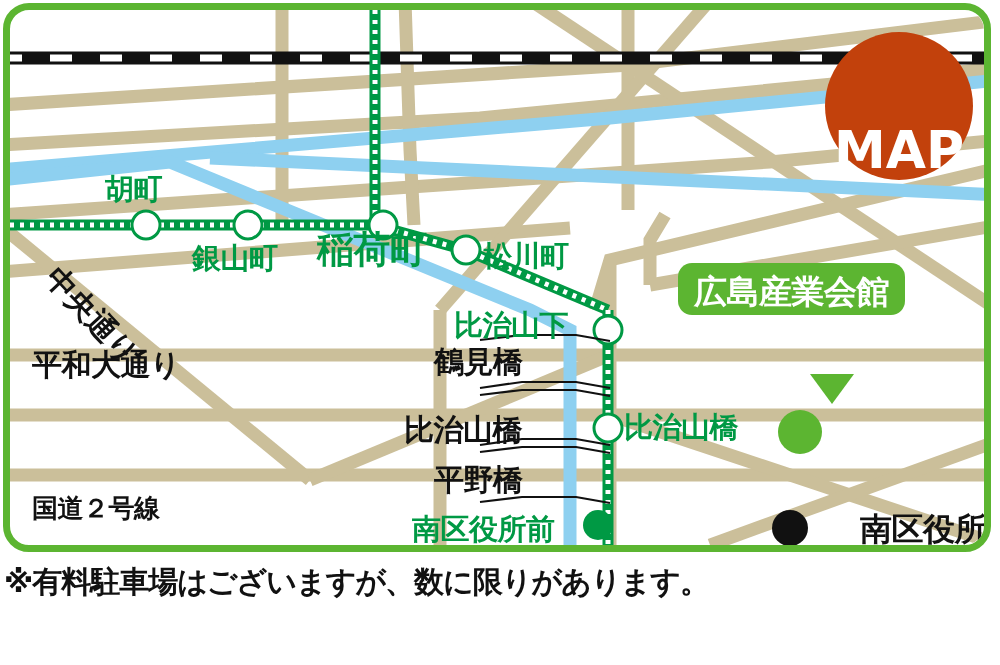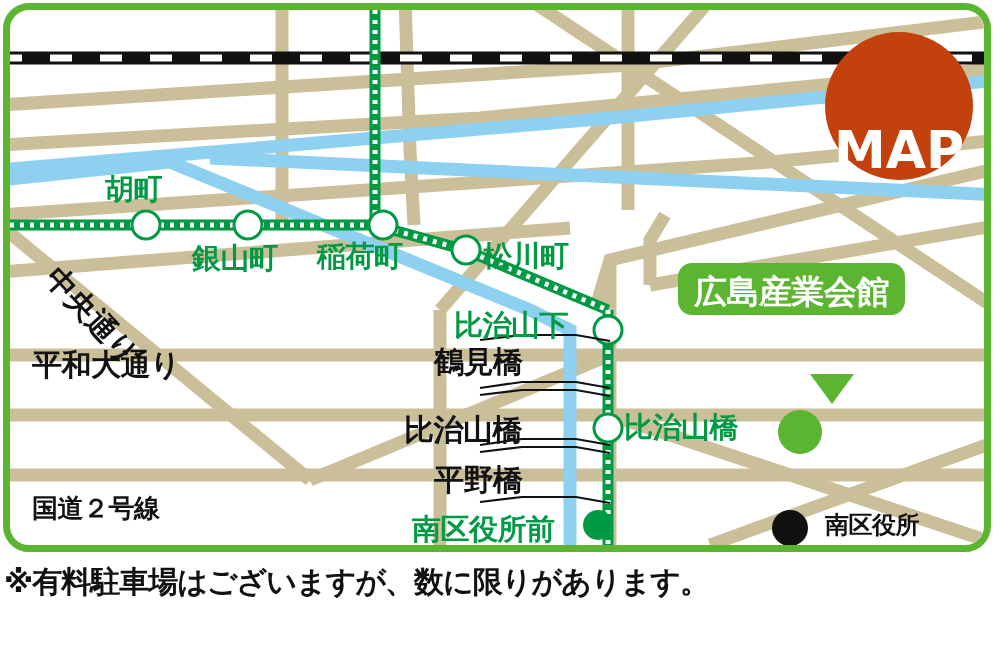--- a/index.html
+++ b/index.html
@@ -31,34 +31,34 @@
     white-space:nowrap;
     line-height:1;
     letter-spacing:-0.5px;
   }
   .lbl-green{color:#009944;}
   .lbl-black{color:#111111;}
 
   
   .st-ebisu{left:95px;top:165px;font-size:29px;}
   .st-ginzan{left:182px;top:234px;font-size:29px;}
-  .st-inari{left:307px;top:232px;font-size:29px;}
+  .st-inari{left:307px;top:221px;font-size:37px;}
   .st-matsu{left:473px;top:232px;font-size:29px;}
   .st-hijishita{left:444px;top:301px;font-size:29px;}
   .st-hijibashi{left:614px;top:403px;font-size:29px;}
   .st-minami-mae{left:402px;top:505px;font-size:29px;}
 
   
   .rd-heiwa{left:22px;top:340px;font-size:30px;}
   .rd-kokudo{left:22px;top:457px;font-size:26px;margin-top:28px;}
   .rd-chuo{left:52px;top:252px;font-size:30px;transform:rotate(47deg);transform-origin:left top;}
   .br-tsurumi{left:424px;top:337px;font-size:30px;}
   .br-hijiyama{left:394px;top:405px;font-size:30px;}
   .br-hirano{left:424px;top:455px;font-size:30px;}
-  .rd-minamiku{left:815px;top:503px;font-size:24px;}
+  .rd-minamiku{left:850px;top:503px;font-size:32px;}
 
   
   .jr-box{
     position:absolute;left:292px;top:13px;
     padding:4px 16px 9px 16px;
     background:#ffffff;
     border:2.5px solid #111111;
     border-radius:14px;
     font-size:38px;font-weight:bold;color:#111111;
     line-height:1.08;

